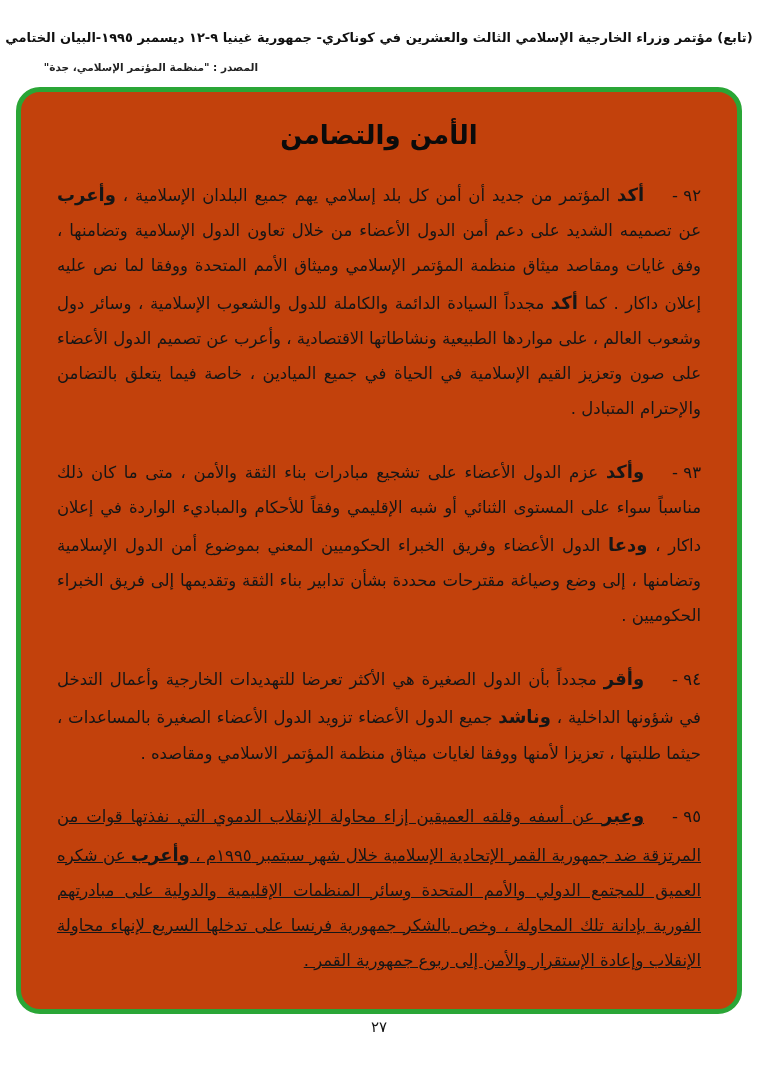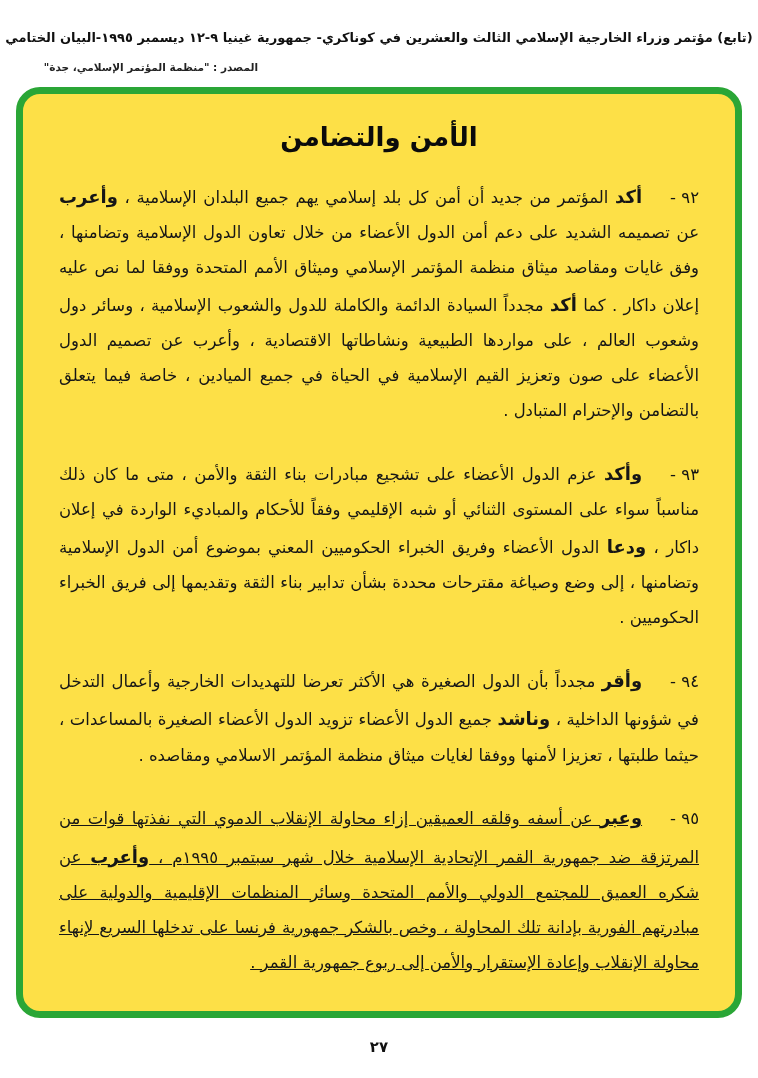--- a/index.html
+++ b/index.html
@@ -34,26 +34,26 @@
     margin-top: 16px;
     font-weight: bold;
     font-size: 10.5px;
     color: #222;
     width: fit-content;
     margin-right: 500px; 
     white-space: nowrap;
   }
   .frame {
     margin: 14px 16px 0 16px;
-    border: 7px solid #3b82f6;
+    border: 5px solid #3b82f6;
     border-radius: 24px;
     box-sizing: border-box;
     min-height: 912px;
     padding: 22px 36px 30px 36px;
-    background: #fde047;
+    background: #c2410c;
   }
   .doc-title {
     text-align: center;
     font-weight: bold;
     font-size: 26px;
     color: #0b0b0b;
     margin: 6px 0 26px 0;
     letter-spacing: 1px;
   }
   .para {
@@ -71,24 +71,24 @@
     font-size: 16.5px;
     color: #141414;
   }
   .seg { }
   .seg.bold {
     font-weight: bold;
     font-size: 1.09em;
   }
   .page-number {
     text-align: center;
-    font-weight: bold;
+    font-weight: normal;
     font-size: 15px;
     color: #111;
-    margin-top: 20px;
+    margin-top: 4px;
   }
 </style>
 </head>
 <body>
 
 <div class="page">
 
   <div class="header-line">(تابع) مؤتمر وزراء الخارجية الإسلامي الثالث والعشرين في كوناكري- جمهورية غينيا ٩-١٢ ديسمبر ١٩٩٥-البيان الختامي</div>
 
   <div class="source-line">المصدر : "منظمة المؤتمر الإسلامي، جدة"</div>

